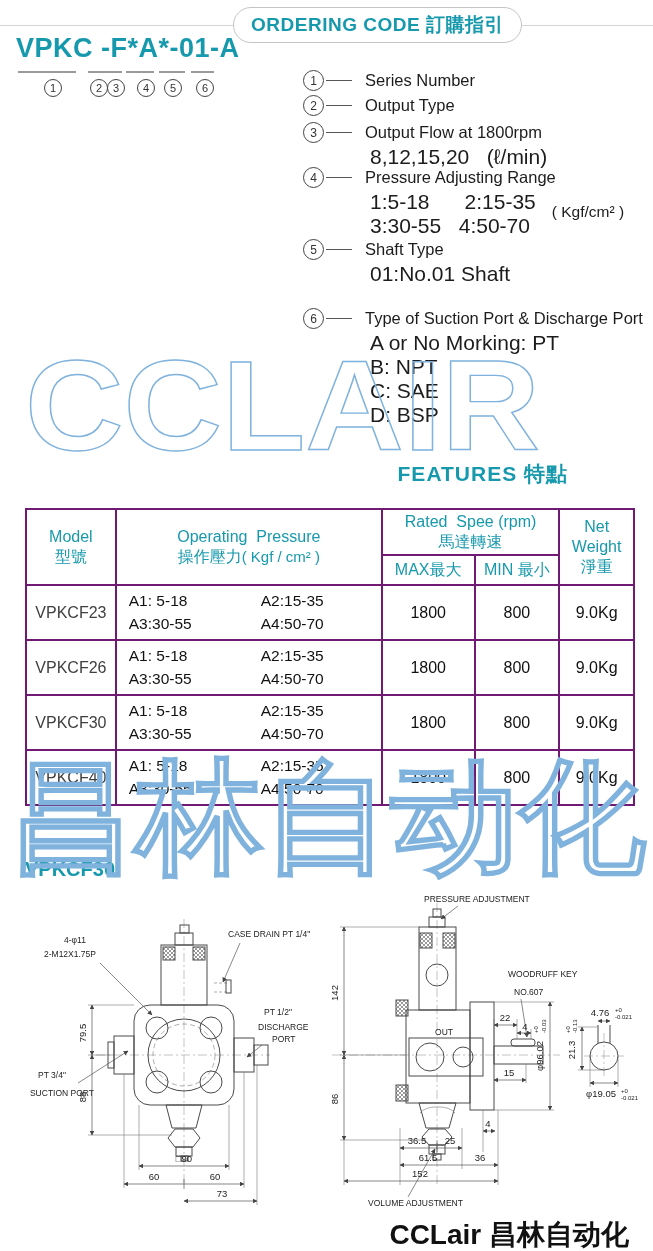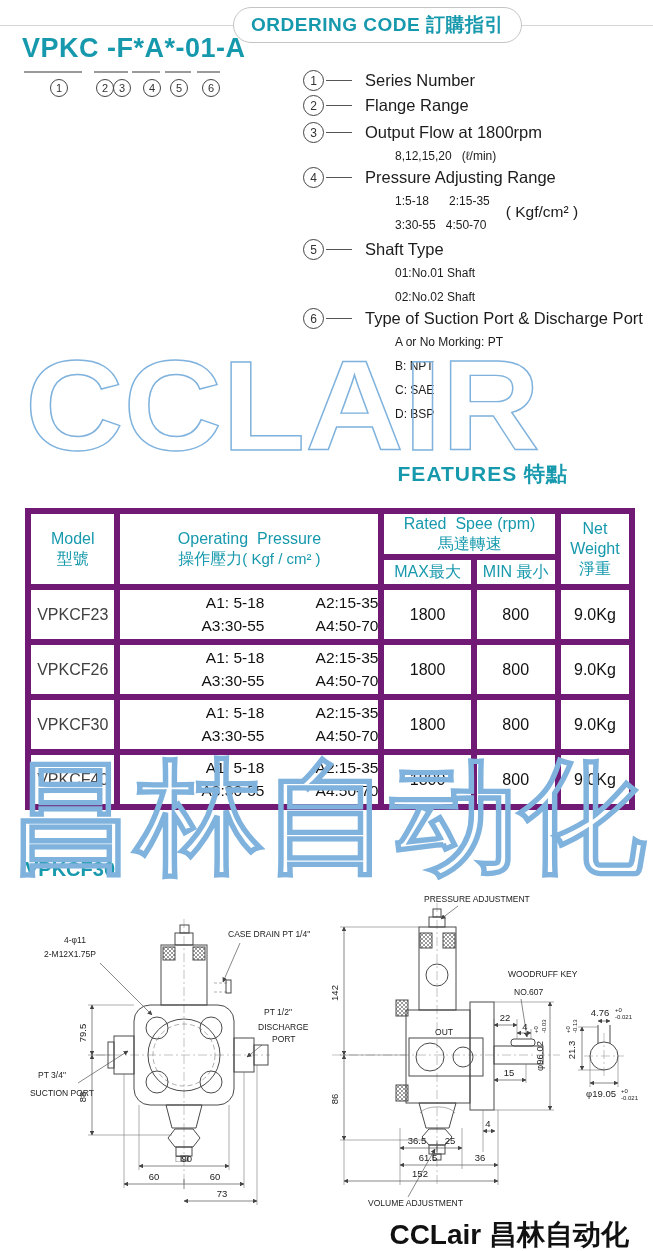--- a/index.html
+++ b/index.html
@@ -5,49 +5,49 @@
   html,body{margin:0;padding:0;background:#fff;}
   body{font-family:"Liberation Sans",sans-serif;color:#1c1c1c;}
   #page{position:relative;width:653px;height:1251px;background:#fff;overflow:hidden;}
   .teal{color:#1799ad;border-radius:18px;}
   
   .toprule{position:absolute;left:0;top:25px;width:653px;height:1px;background:#d6d6d6;}
   .hdrbox{position:absolute;left:233px;top:7px;width:287px;height:34px;border:1px solid #c4c4c4;
           background:#fff;display:flex;align-items:center;justify-content:center;
           font-size:19px;font-weight:bold;letter-spacing:.5px;}
   
-  .codewrap{position:absolute;left:6px;top:33px;width:300px;height:72px;padding-left:39px;}
+  .codewrap{position:absolute;left:0;top:33px;width:300px;height:72px;padding-left:39px;}
   .codetext{position:absolute;left:16px;top:0;font-size:27px;font-weight:bold;color:#1799ad;letter-spacing:.5px;}
   .useg{position:absolute;top:38px;height:2px;background:#9a9a9a;}
   .mcirc{position:absolute;top:46px;width:16px;height:16px;border:1.3px solid #444;border-radius:50%;
          display:flex;align-items:center;justify-content:center;font-size:11px;color:#333;background:#fff;}
   
   .oitem{position:absolute;left:303px;width:350px;}
   .ohead{display:flex;align-items:center;}
   .circ{width:19px;height:19px;min-width:19px;border:1.3px solid #444;border-radius:50%;
         display:flex;align-items:center;justify-content:center;font-size:12px;color:#333;}
   .dash{width:26px;height:0;border-top:1.2px solid #555;margin-left:2px;}
   .olabel{margin-left:13px;font-size:16.5px;white-space:nowrap;}
-  .osub{margin-left:92px;line-height:21px;font-size:12px;white-space:pre;margin-top:3px;}
+  .osub{margin-left:67px;line-height:21px;font-size:21px;white-space:pre;margin-top:3px;}
   .row4{display:flex;align-items:center;}
   .unitnote{font-size:15.5px;margin-left:16px;white-space:nowrap;}
   
   .wm{position:absolute;left:0;pointer-events:none;z-index:6;}
   .wm text{font-weight:bold;fill:none;stroke:#7fb2dd;stroke-width:1.4px;}
   
   .feat{position:absolute;left:8px;top:460px;width:560px;text-align:right;
         font-size:21px;font-weight:bold;letter-spacing:1px;}
   table.spec{position:absolute;left:25px;top:508px;width:610px;border-collapse:collapse;background:#fff;}
-  table.spec th,table.spec td{border:6px solid #701a75;padding:0;text-align:center;vertical-align:middle;}
+  table.spec th,table.spec td{border:2px solid #701a75;padding:0;text-align:center;vertical-align:middle;}
   table.spec th{font-weight:normal;color:#1799ad;font-size:16px;}
   .hline{line-height:20px;white-space:pre;}
   .punit{font-size:15px;}
   td.model{color:#404040;font-size:16px;}
   td.num,td.wt{font-size:16px;color:#111;}
-  .pgrid{display:grid;grid-template-columns:132px auto;row-gap:5px;text-align:right;
+  .pgrid{display:grid;grid-template-columns:132px auto;row-gap:5px;text-align:left;
          padding-left:12px;font-size:15.5px;color:#111;}
   
   .modelhead{position:absolute;left:25px;top:858px;font-size:20px;font-weight:bold;}
   svg.draw{position:absolute;left:0;top:885px;}
   svg.draw .ln{fill:none;stroke:#4a4a4a;stroke-width:1;}
   svg.draw .thin{fill:none;stroke:#777;stroke-width:.6;}
   svg.draw .dln{fill:none;stroke:#555;stroke-width:.7;}
   svg.draw .cl{fill:none;stroke:#9a9a9a;stroke-width:.6;stroke-dasharray:9 3 2 3;}
   svg.draw text{fill:#222;font-family:"Liberation Sans",sans-serif;}
   .lab{font-size:8.5px;}
@@ -84,21 +84,21 @@
     <div class="ohead">
         <span class="circ">1</span>
         <span class="dash"></span>
         <span class="olabel">Series Number</span>
       </div>
   </div>
   <div class="oitem" style="top:95px">
     <div class="ohead">
         <span class="circ">2</span>
         <span class="dash"></span>
-        <span class="olabel">Flange Range</span>
+        <span class="olabel">Output Type</span>
       </div>
   </div>
   <div class="oitem" style="top:122px">
     <div class="ohead">
         <span class="circ">3</span>
         <span class="dash"></span>
         <span class="olabel">Output Flow at 1800rpm</span>
       </div>
     <div class="osub">8,12,15,20   (ℓ/min)</div>
   </div>
@@ -116,21 +116,20 @@
       <span class="unitnote">( Kgf/cm² )</span>
     </div>
   </div>
   <div class="oitem" style="top:239px">
     <div class="ohead">
         <span class="circ">5</span>
         <span class="dash"></span>
         <span class="olabel">Shaft Type</span>
       </div>
     <div class="osub">01:No.01 Shaft</div>
-    <div class="osub">02:No.02 Shaft</div>
   </div>
   <div class="oitem" style="top:308px">
     <div class="ohead">
         <span class="circ">6</span>
         <span class="dash"></span>
         <span class="olabel">Type of Suction Port &amp; Discharge Port</span>
       </div>
     <div class="osub">A or No Morking: PT</div>
     <div class="osub">B: NPT</div>
     <div class="osub">C: SAE</div>

